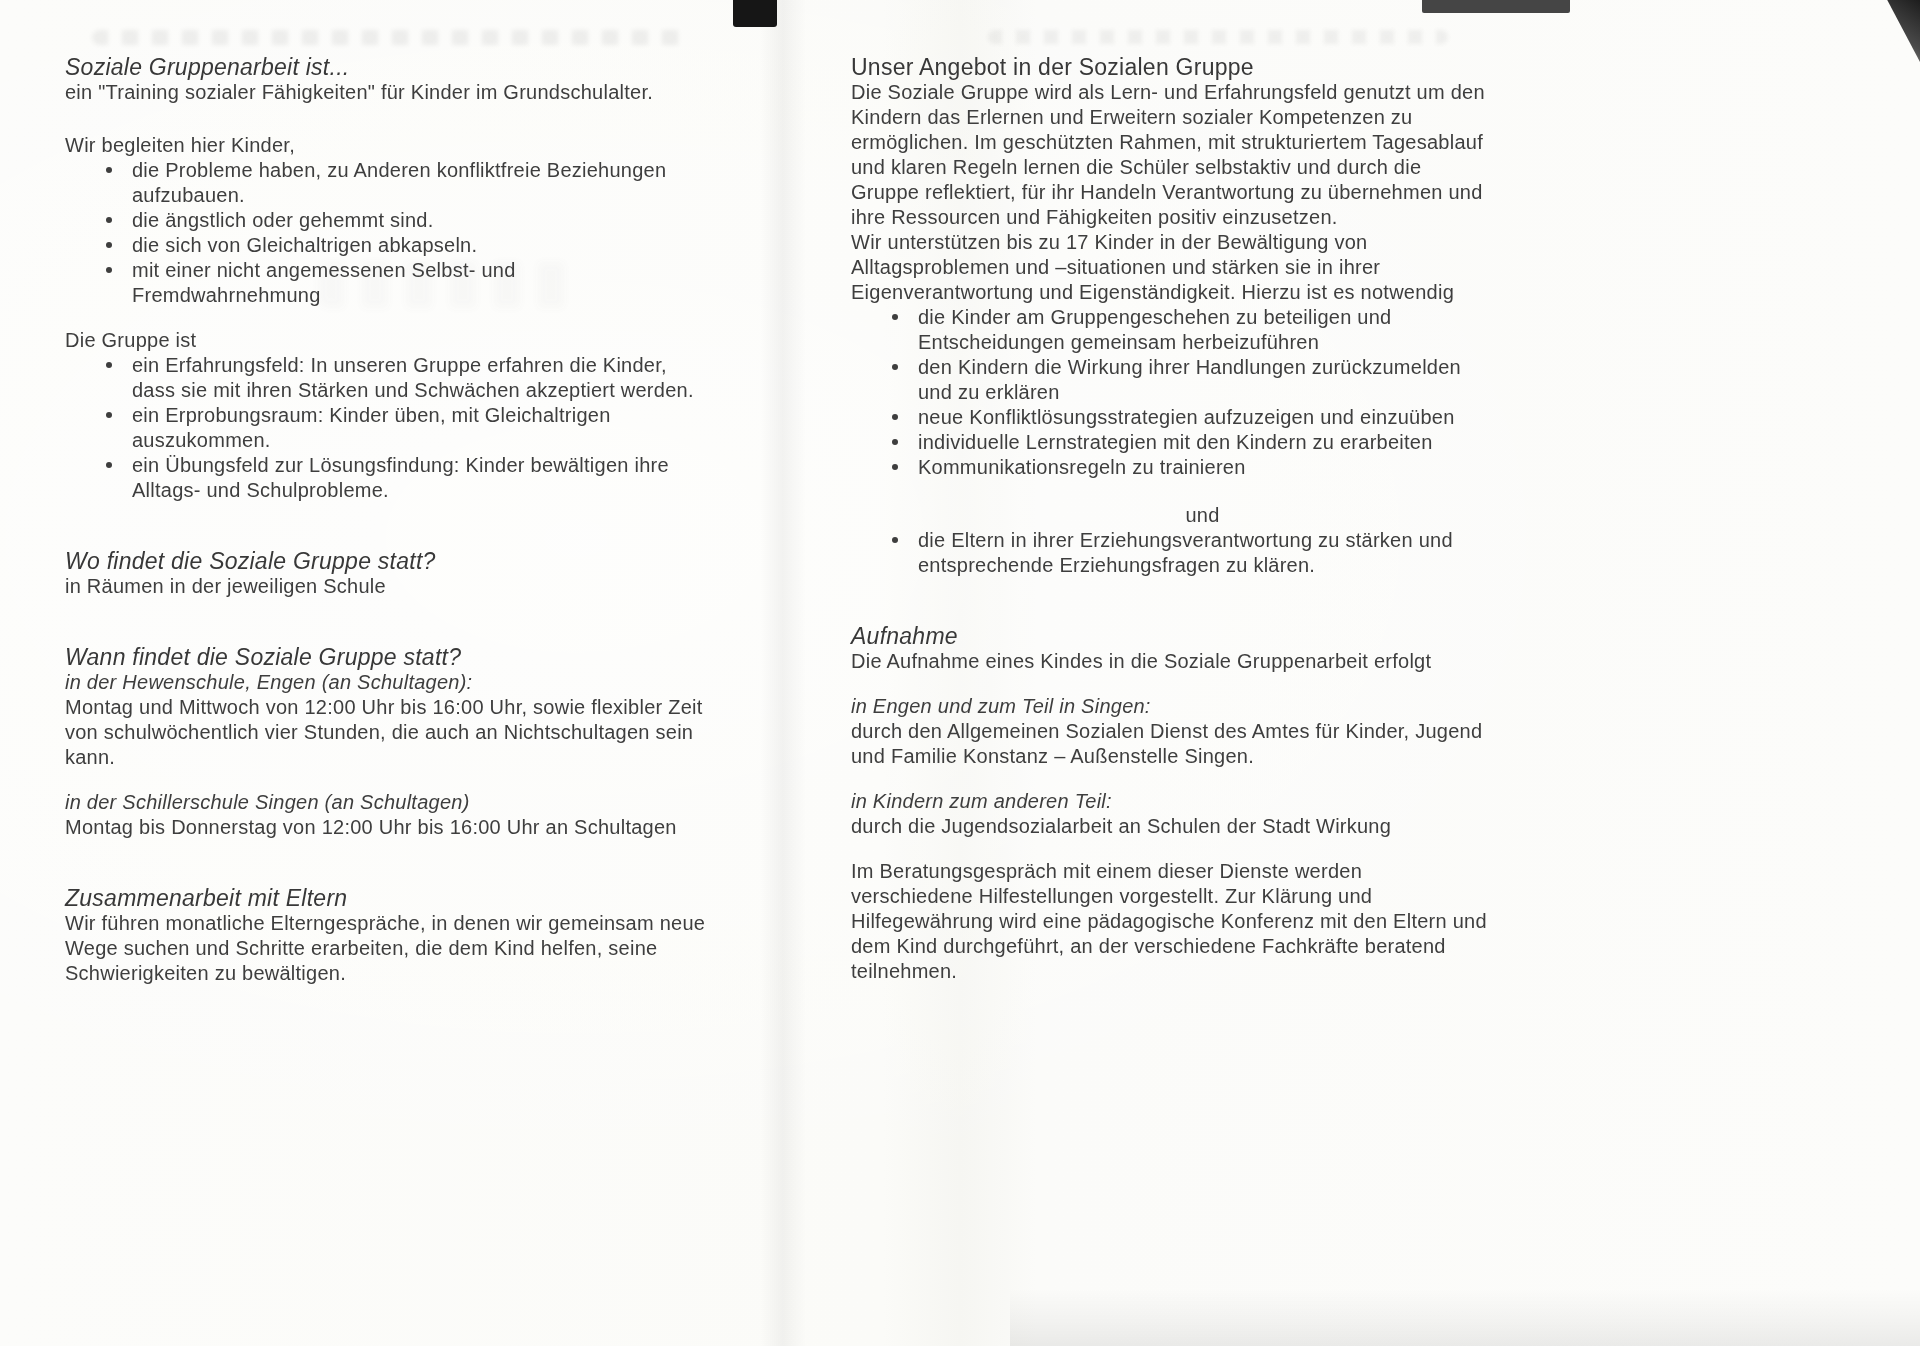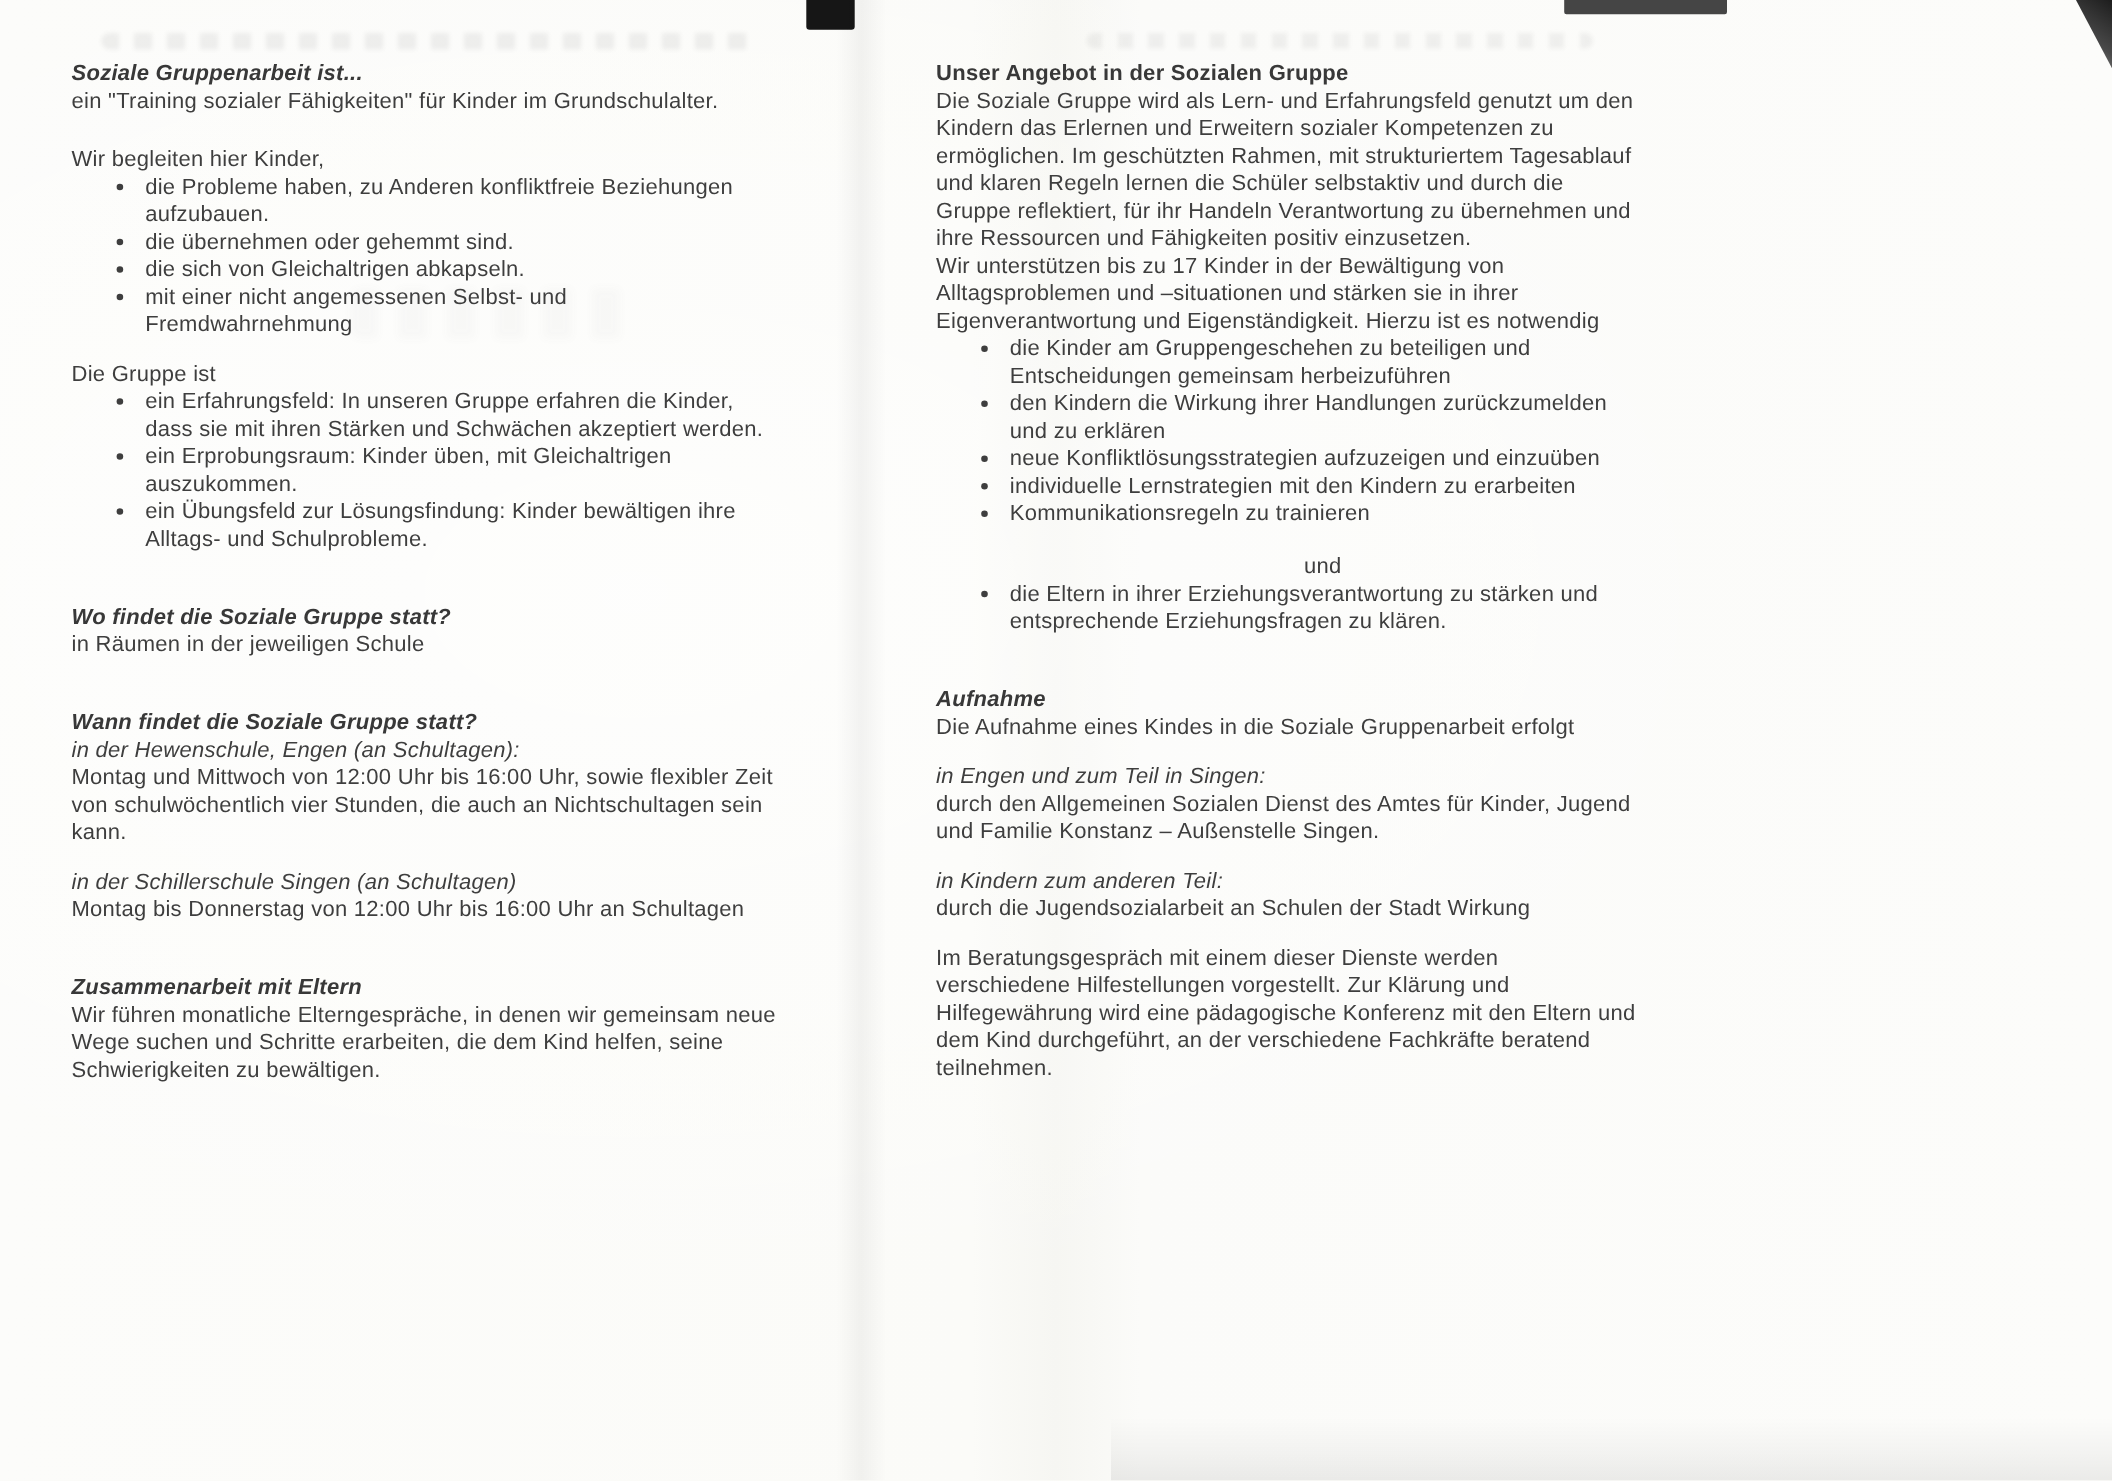--- a/index.html
+++ b/index.html
@@ -67,21 +67,21 @@
   .bottom-shade {
     position: absolute; left: 1010px; top: 1288px; width: 910px; height: 58px;
     background: linear-gradient(180deg, rgba(0,0,0,0) 0%, rgba(0,0,0,0.035) 55%, rgba(0,0,0,0.07) 100%);
   }
 
   
   .col { position: absolute; top: 55px; }
   .col-left  { left: 65px;  width: 644px; }
   .col-right { left: 851px; width: 636px; }
 
-  h2 { font-size: 20px; line-height: 25px; font-weight: 700; color: var(--ink-heading, #383838); }
+  h2 { font-size: 23px; line-height: 25px; font-weight: 400; color: var(--ink-heading, #383838); }
   .it  { font-style: italic; }
   .lbl { font-style: italic; }
 
   ul { list-style: none; }
   li { position: relative; padding-left: 67px; margin-top: 0; }
   li::before {
     content: "";
     position: absolute; left: 41px; top: 9px;
     width: 6px; height: 6px; border-radius: 50%;
     background: var(--ink, #3e3e3e);
@@ -108,21 +108,21 @@
   <div class="bottom-shade"></div>
 
   <div class="col col-left">
 
     <h2 class="it">Soziale Gruppenarbeit ist...</h2>
     <p>ein "Training sozialer Fähigkeiten" für Kinder im Grundschulalter.</p>
 
     <p class="mt-m">Wir begleiten hier Kinder,</p>
     <ul>
       <li>die Probleme haben, zu Anderen konfliktfreie Beziehungen aufzubauen.</li>
-      <li>die übernehmen oder gehemmt sind.</li>
+      <li>die ängstlich oder gehemmt sind.</li>
       <li>die sich von Gleichaltrigen abkapseln.</li>
       <li>mit einer nicht angemessenen Selbst- und Fremdwahrnehmung</li>
     </ul>
 
     <p class="mt-xs">Die Gruppe ist</p>
     <ul>
       <li>ein Erfahrungsfeld: In unseren Gruppe erfahren die Kinder, dass sie mit ihren Stärken und Schwächen akzeptiert werden.</li>
       <li>ein Erprobungsraum: Kinder üben, mit Gleichaltrigen auszukommen.</li>
       <li>ein Übungsfeld zur Lösungsfindung: Kinder bewältigen ihre Alltags- und Schulprobleme.</li>
     </ul>

